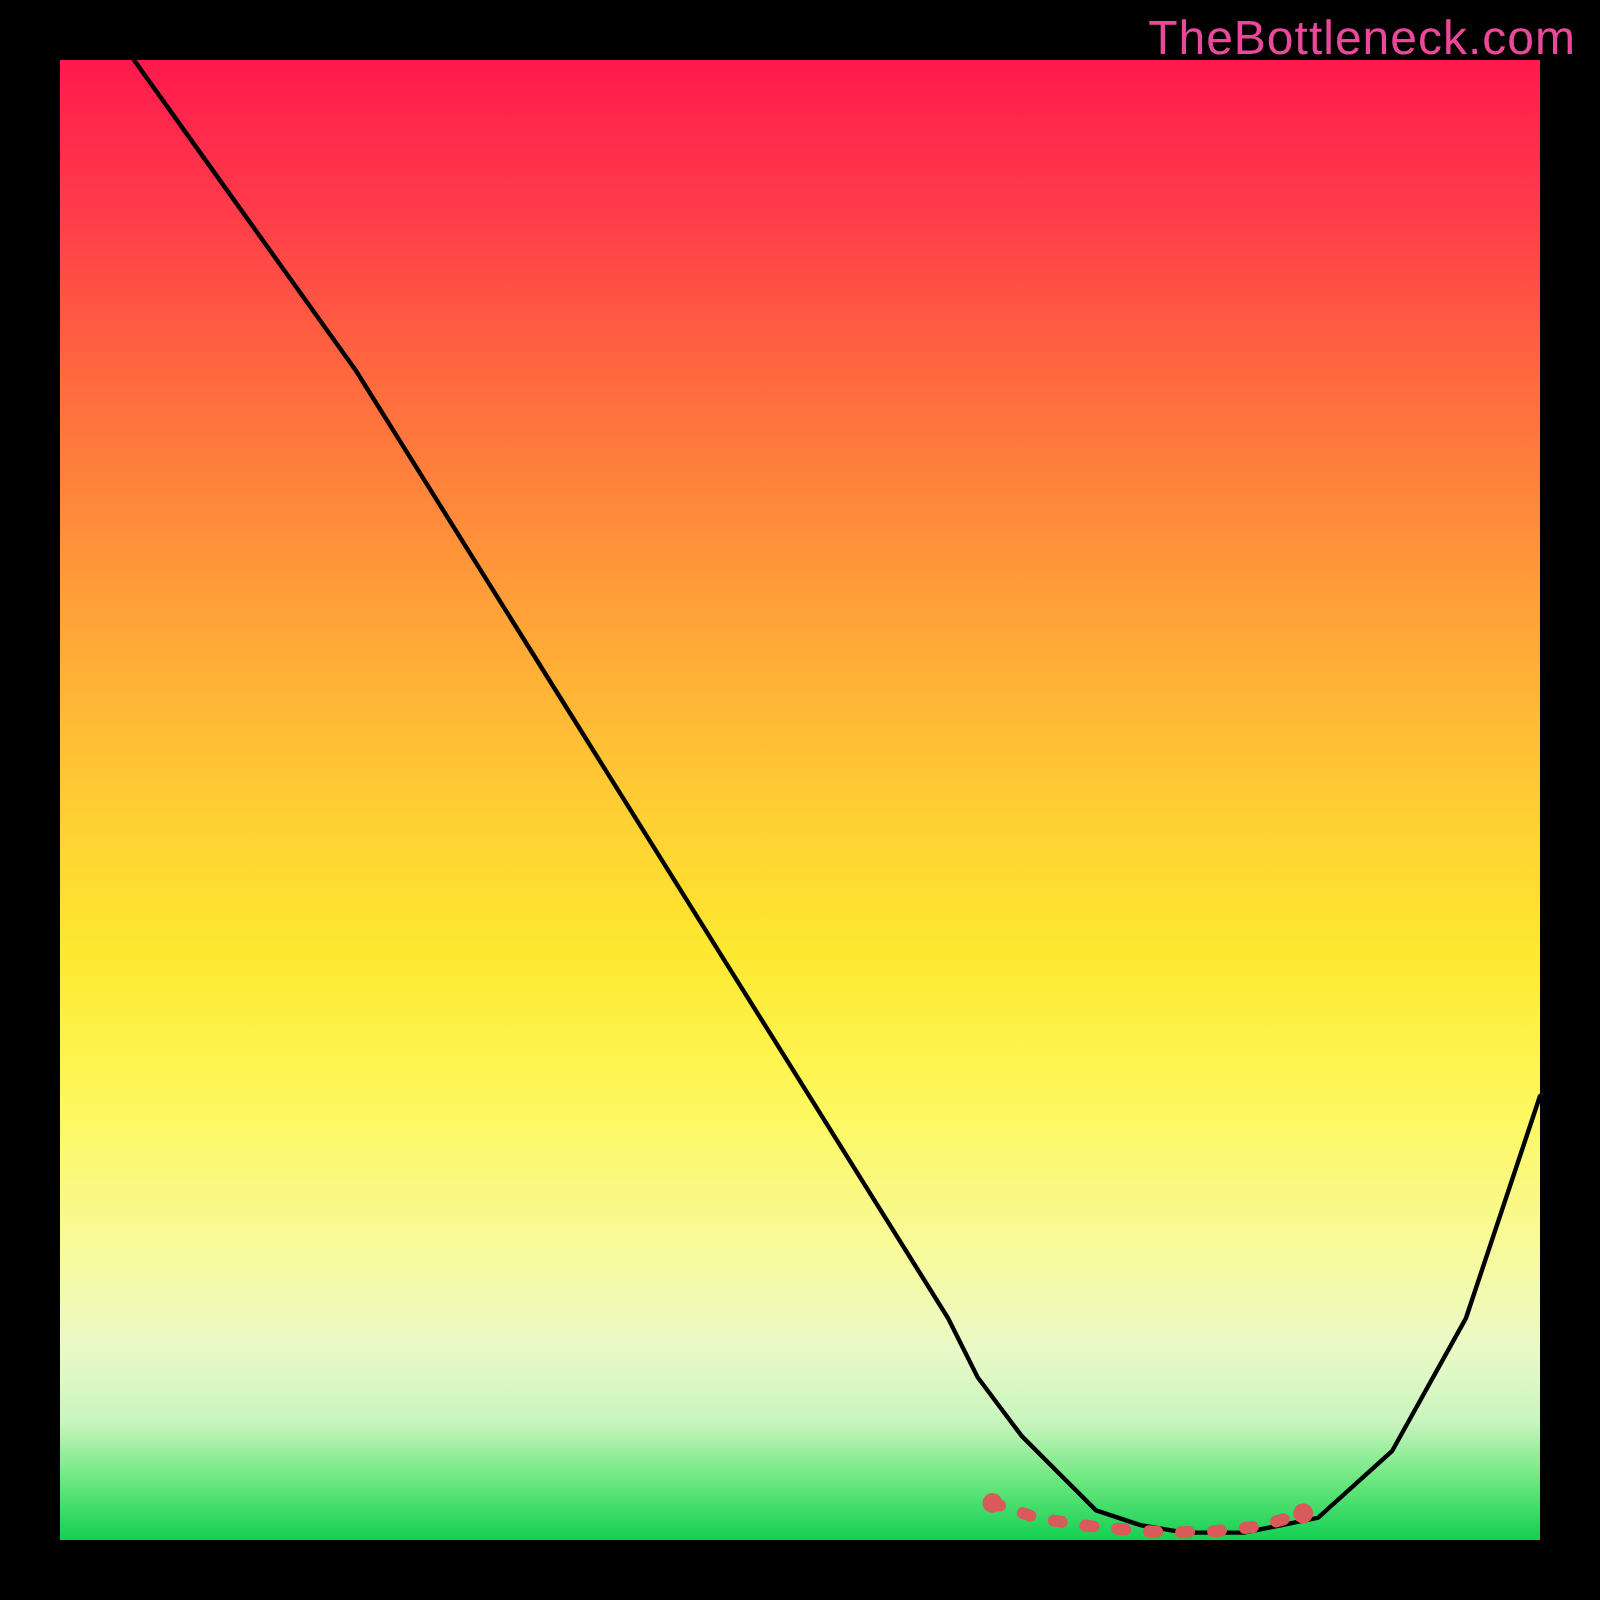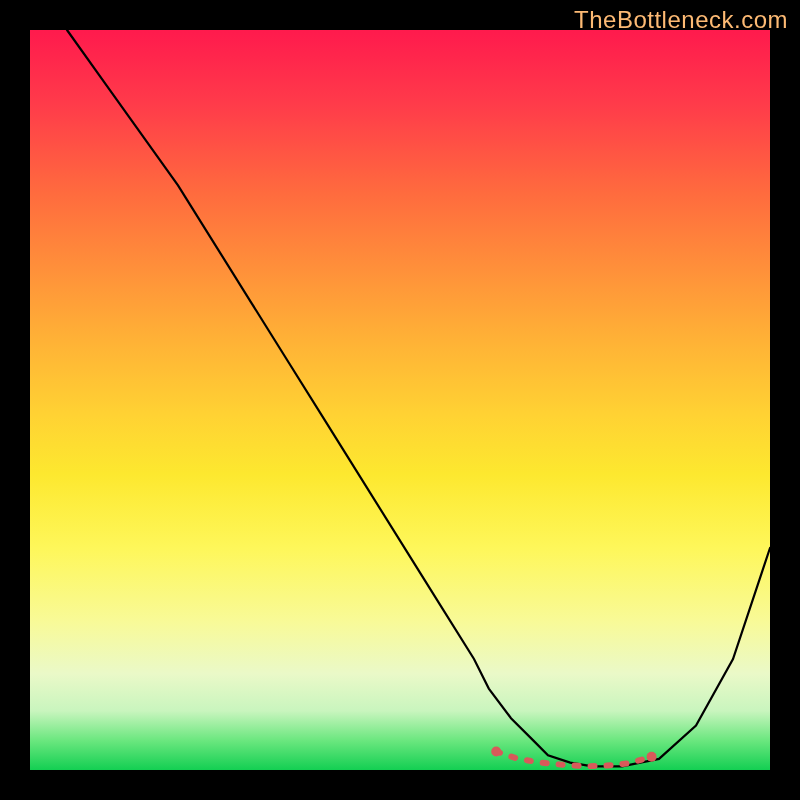--- a/index.html
+++ b/index.html
@@ -15,21 +15,21 @@
     left: 0;
     top: 0;
     width: 800px;
     height: 800px;
     background: #000;
   }
   .watermark {
     position: absolute;
     top: 6px;
     right: 12px;
-    color: #fdba74;
+    color: #ec4899;
     font-family: Arial, Helvetica, sans-serif;
     font-size: 24px;
     font-weight: 500;
     letter-spacing: 0.5px;
   }
   .plot {
     position: absolute;
     left: 30px;
     top: 30px;
     width: 740px;

